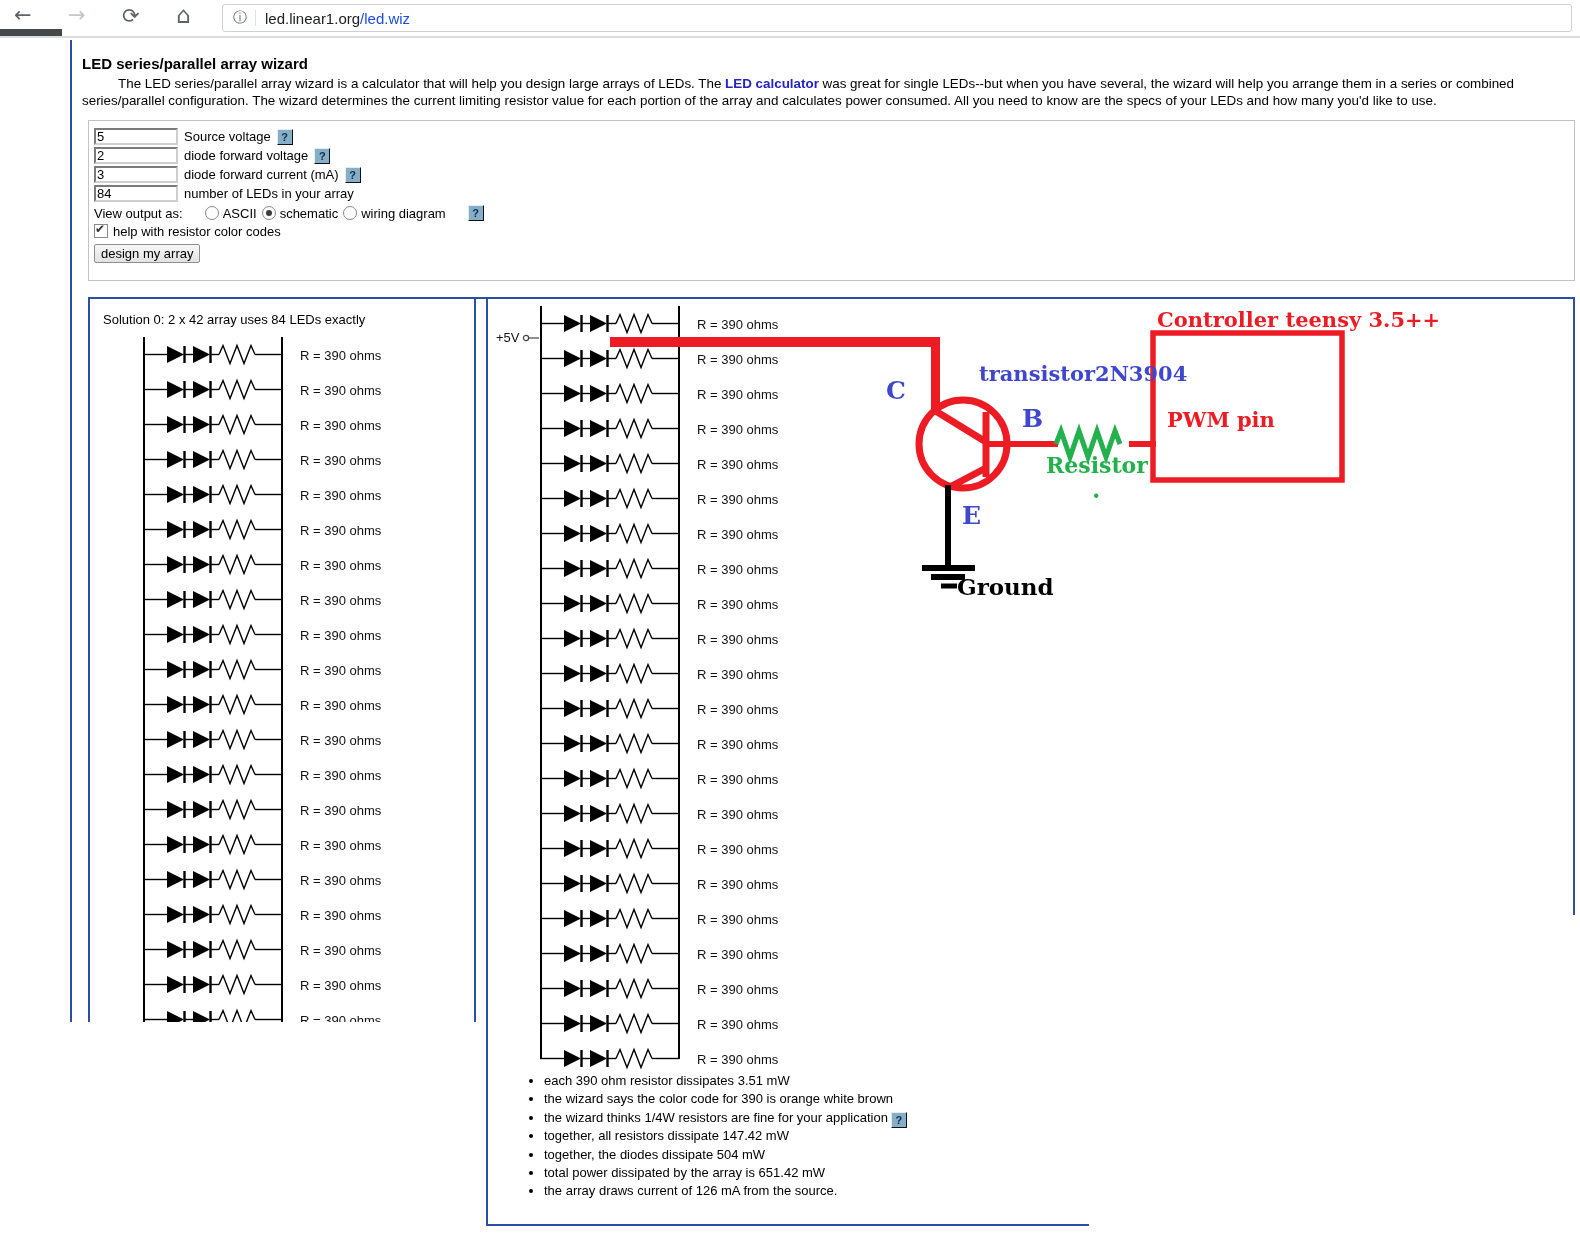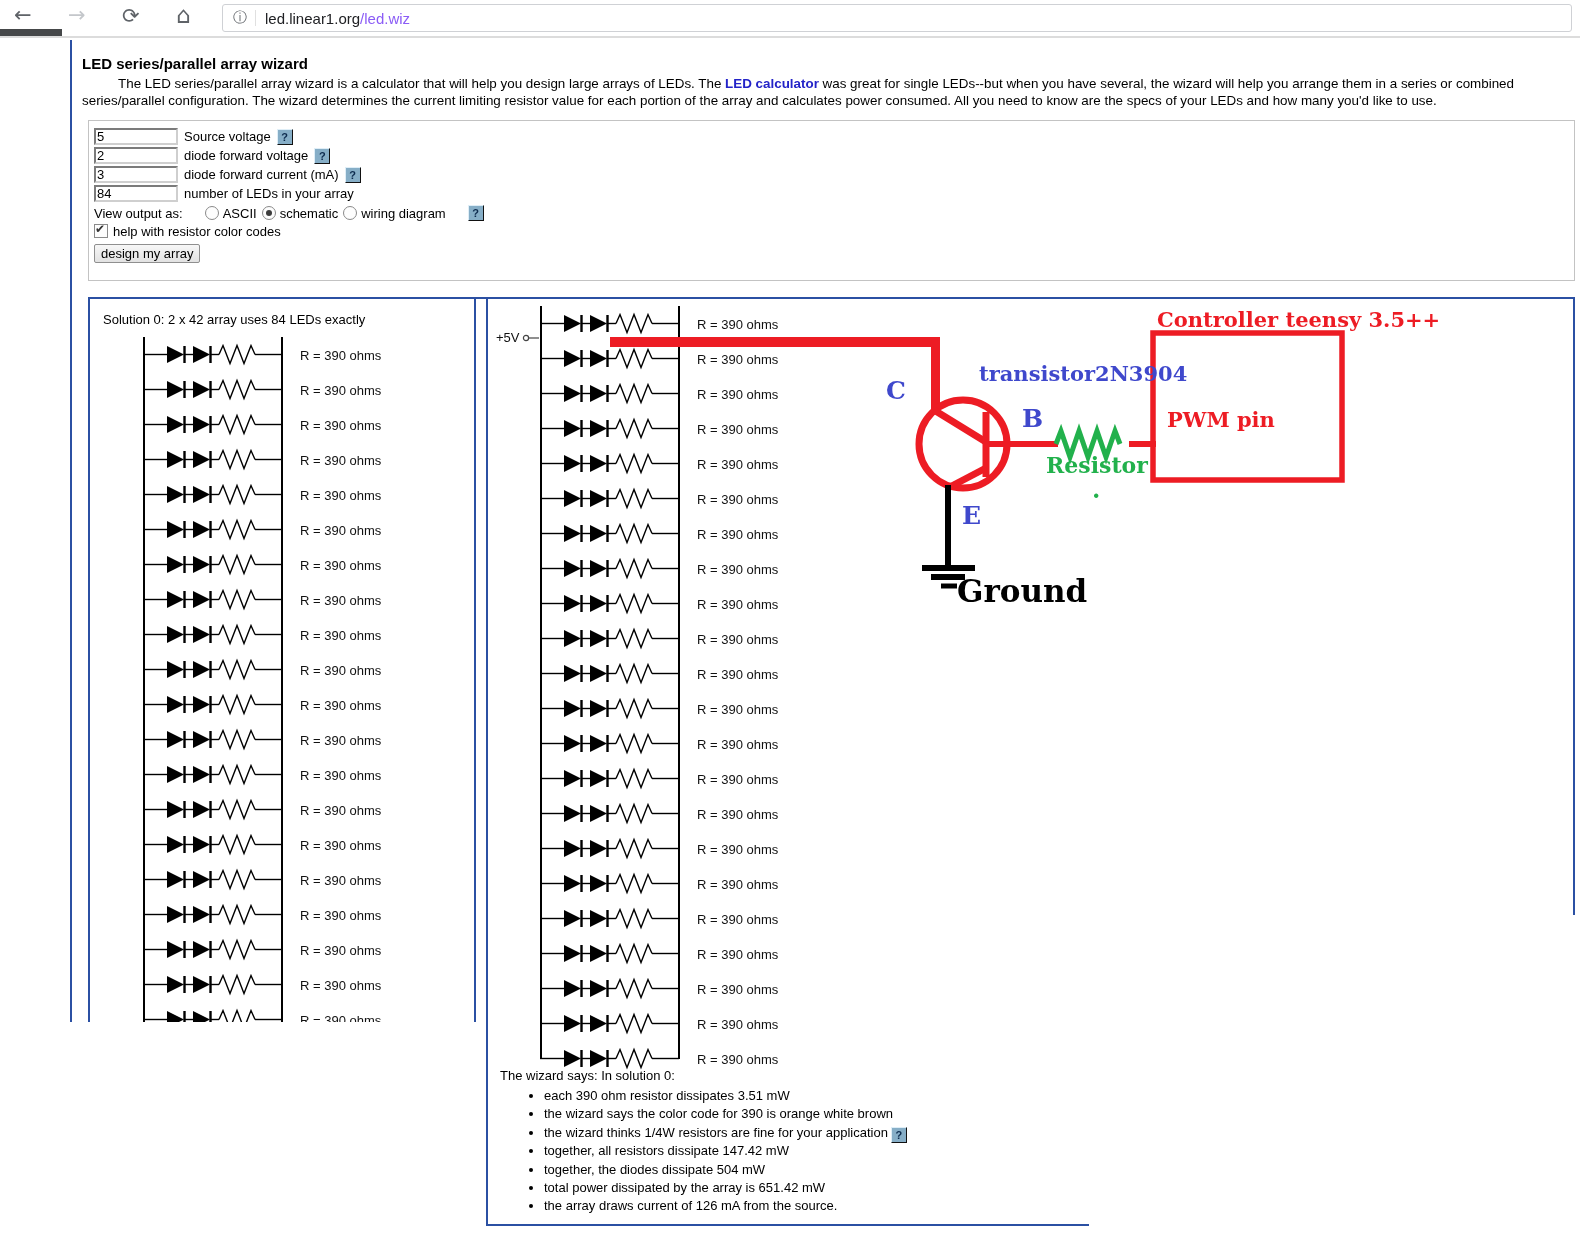--- a/index.html
+++ b/index.html
@@ -7,21 +7,21 @@
   #stage{position:relative;width:1580px;height:1249px;overflow:hidden;background:#fff;}
 
   
   #chrome{position:absolute;left:0;top:0;width:1580px;height:36px;background:#fff;border-bottom:2px solid #dcdcdc;}
   .nav-ico{position:absolute;top:3px;font-size:21px;color:#5f6368;cursor:pointer;font-family:"DejaVu Sans",sans-serif;}
   #fwd{color:#c4c7cb;}
   #urlbar{position:absolute;left:222px;top:4px;width:1348px;height:26px;border:1px solid #cfd1d5;border-radius:3px;background:#fff;display:flex;align-items:center;}
   #urlbar .info{font-size:14px;color:#5f6368;margin:0 8px 0 10px;font-family:"DejaVu Sans",sans-serif;}
   #urlbar .sep{width:1px;height:16px;background:#e0e0e0;margin-right:9px;}
   .url-host{font-size:15px;color:#202124;}
-  .url-path{font-size:15px;color:#8b5cf6;}
+  .url-path{font-size:15px;color:#1d4ed8;}
   #chrome-notch{position:absolute;left:0;top:29px;width:62px;height:7px;background:#454749;}
 
   
   .blv{position:absolute;width:2px;background:var(--panel-blue);}
   .blh{position:absolute;height:2px;background:var(--panel-blue);}
 
   
   #page-title{position:absolute;left:82px;top:55px;font-size:15px;font-weight:bold;}
   #intro{position:absolute;left:82px;top:75px;width:1478px;font-size:13.4px;line-height:17px;text-indent:36px;}
   #intro a{color:var(--link-blue);text-decoration:none;font-weight:bold;cursor:pointer;}
@@ -759,21 +759,20 @@
           <line x1="68" y1="17.5" x2="76" y2="17.5" stroke="#000" stroke-width="1.4"></line>
           <path d="M76 17.5 l4 -9 l7 18 l7 -18 l7 18 l7 -18 l4 9" fill="none" stroke="#000" stroke-width="1.4"></path>
           <line x1="112" y1="17.5" x2="139" y2="17.5" stroke="#000" stroke-width="1.4"></line>
         </svg>
         <span class="r-label">R = 390 ohms</span>
       </div>
       </div>
   </div>
 
   <div id="wizard-says">
-    <div>The wizard says: In solution 0:</div>
     <ul>
       <li><span>each 390 ohm resistor dissipates 3.51 mW</span><span class="help-icon" style="visibility: hidden;">?</span></li>
     <li><span>the wizard says the color code for 390 is orange white brown</span><span class="help-icon" style="visibility: hidden;">?</span></li>
         <li><span>the wizard thinks 1/4W resistors are fine for your application</span><span class="help-icon" style="visibility: visible;">?</span></li>
         <li><span>together, all resistors dissipate 147.42 mW</span><span class="help-icon" style="visibility: hidden;">?</span></li>
         <li><span>together, the diodes dissipate 504 mW</span><span class="help-icon" style="visibility: hidden;">?</span></li>
         <li><span>total power dissipated by the array is 651.42 mW</span><span class="help-icon" style="visibility: hidden;">?</span></li>
         <li><span>the array draws current of 126 mA from the source.</span><span class="help-icon" style="visibility: hidden;">?</span></li>
       </ul>
   </div>
@@ -796,15 +795,15 @@
   </svg>
 
   <div class="ann-label ann-redtxt" style="left:1157px;top:307px;font-size:21px;">Controller teensy 3.5++</div>
   <div class="ann-label ann-blue" style="left:979px;top:361px;font-size:21px;">transistor2N3904</div>
   <div class="ann-label ann-blue" style="left:886px;top:376px;font-size:25px;">C</div>
   <div class="ann-label ann-blue" style="left:1022px;top:404px;font-size:25px;">B</div>
   <div class="ann-label ann-blue" style="left:962px;top:501px;font-size:25px;">E</div>
   <div class="ann-label ann-redtxt" style="left:1167px;top:407px;font-size:21px;">PWM pin</div>
   <div class="ann-label ann-greentxt" style="left:1046px;top:452px;font-size:22px;">Resistor</div>
   <div class="ann-label ann-greentxt" style="left:1092px;top:475px;font-size:24px;">.</div>
-  <div class="ann-label" style="left:957px;top:573px;font-size:31px;color:#000;">Ground</div>
+  <div class="ann-label" style="left:957px;top:573px;font-size:23px;color:#000;">Ground</div>
 
 </div>
 
 </body></html>

